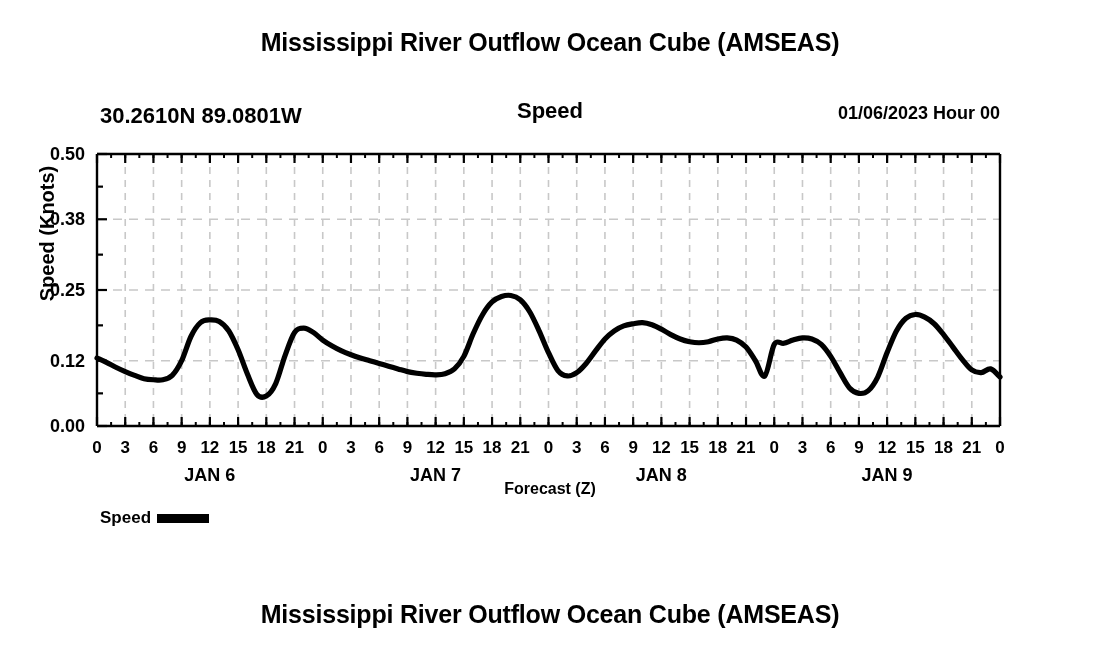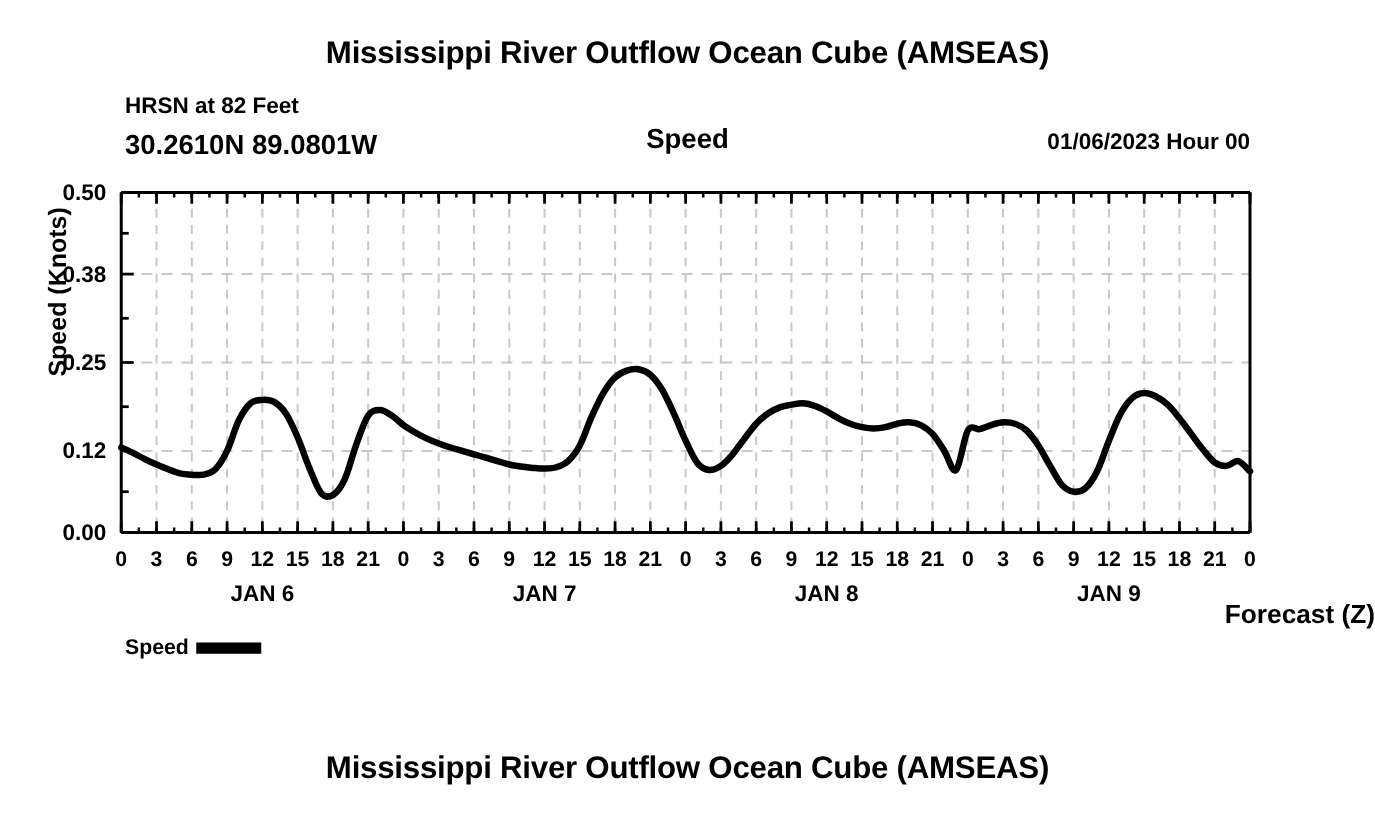--- a/index.html
+++ b/index.html
@@ -82,22 +82,22 @@
     font-size: 20px;
     font-weight: bold;
     transform: rotate(-90deg);
     transform-origin: center center;
   }
   .xlabel {
     position: absolute;
     top: 480px;
     left: 0;
     width: 1100px;
-    text-align: right;
-    font-size: 21px;
+    text-align: center;
+    font-size: 16px;
     font-weight: bold;
   }
   .plot-svg {
     position: absolute;
     left: 0;
     top: 0;
   }
   .ytick-label {
     font-size: 18px;
     font-weight: bold;
@@ -138,21 +138,20 @@
     display: inline-block;
   }
 </style>
 </head>
 <body>
 
 <div class="page">
 
   <div class="title-top">Mississippi River Outflow Ocean Cube (AMSEAS)</div>
 
-  <div class="meta-line1">HRSN at 82 Feet</div>
   <div class="meta-line2">30.2610N  89.0801W</div>
   <div class="subtitle">Speed</div>
   <div class="runstamp">01/06/2023 Hour 00</div>
 
   <div class="ylabel">Speed (Knots)</div>
   <div class="xlabel">Forecast (Z)</div>
 
   <svg class="plot-svg" width="1100" height="500">
     <g id="gridlines">
         <line x1="125.21875" y1="154" x2="125.21875" y2="426" stroke="#c8c8c8" stroke-width="1.6" stroke-dasharray="7,6"></line>

